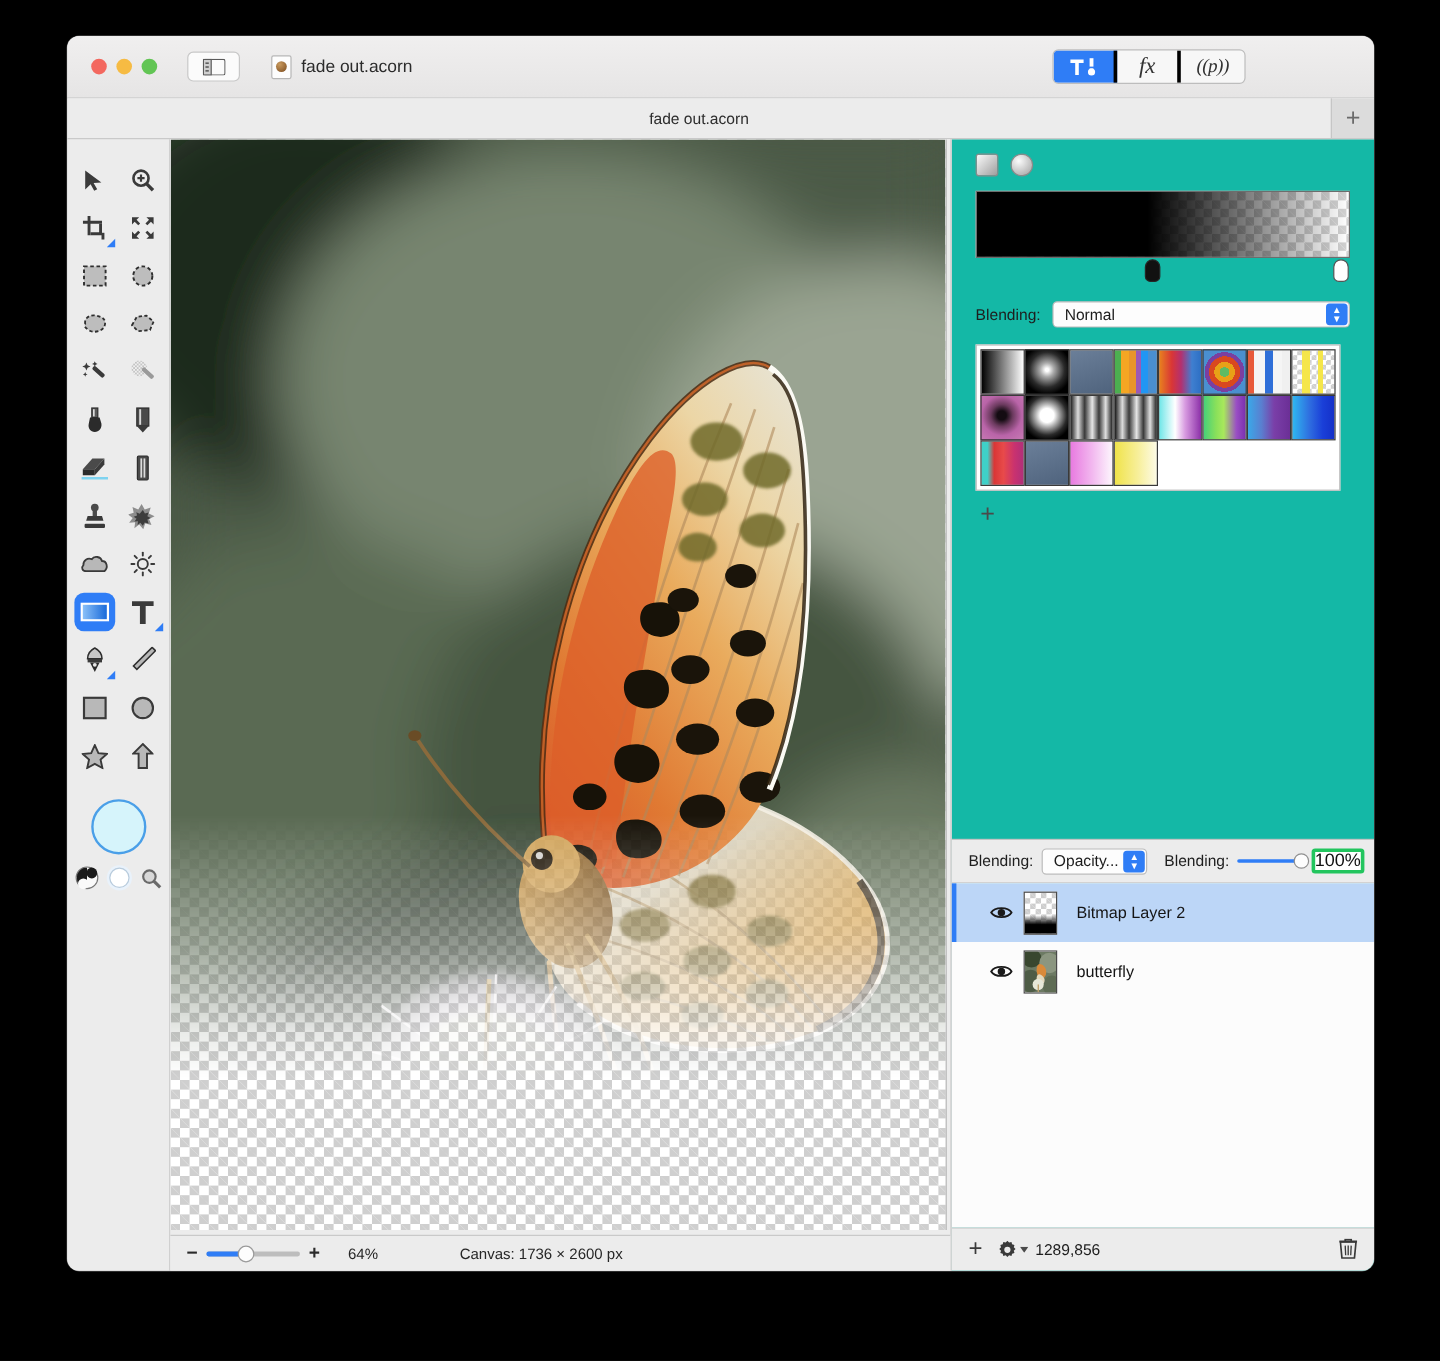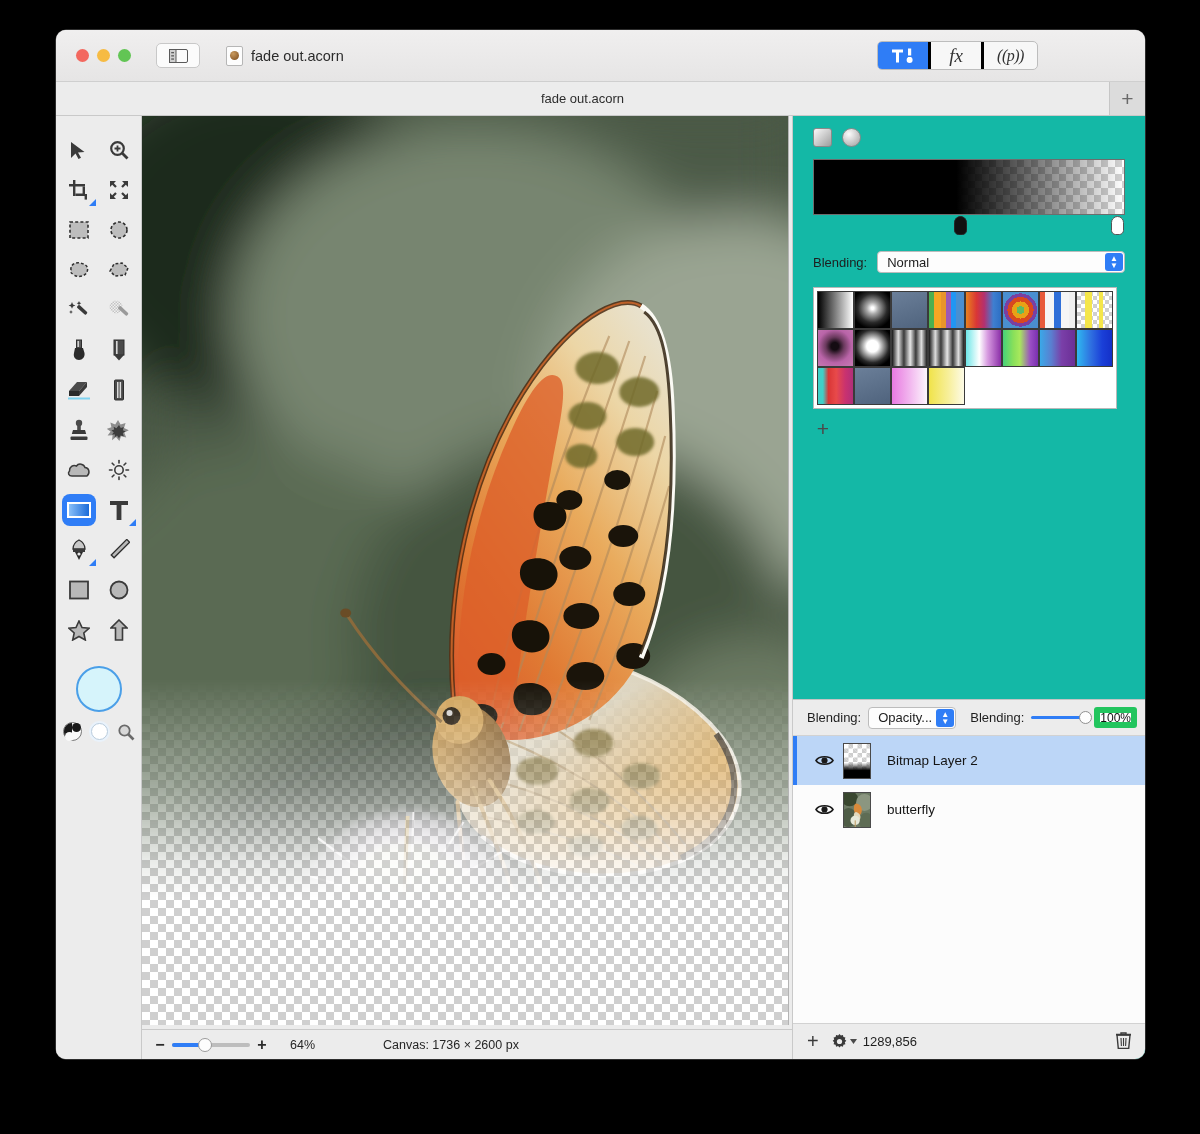--- a/index.html
+++ b/index.html
@@ -326,31 +326,31 @@
     width: 72px; height: 3px; background: #2f7df6;
     position: relative; margin: 0 6px 0 7px; border-radius: 2px;
   }
   .otrack .knob {
     position: absolute; right: -4px; top: -5px;
     width: 13px; height: 13px; border-radius: 50%;
     background: #fdfdfd; border: 1px solid #8f8f8f;
   }
   .ofield {
     width: 46px; height: 21px;
-    border: 6px solid #22c55e; background: #fff;
+    border: 3px solid #22c55e; background: #fff;
     border-radius: 3px;
-    font-size: 12px; color: #111;
+    font-size: 15px; color: #111;
     display: flex; align-items: center; justify-content: center;
   }
 
   .layer-list { flex: 1; background: #fcfcfc; overflow: hidden; }
   .layer {
     height: 49px;
     display: flex; align-items: center;
-    padding-left: 22px;
+    padding-left: 32px;
     position: relative;
   }
   .layer.selected { background: #bcd6f7; }
   .layer.selected::before {
     content: ""; position: absolute; left: 0; top: 0; bottom: 0;
     width: 4px; background: #2f7df6;
   }
   .eye { width: 24px; display: flex; align-items: center; }
   .thumb {
     width: 28px; height: 36px;

